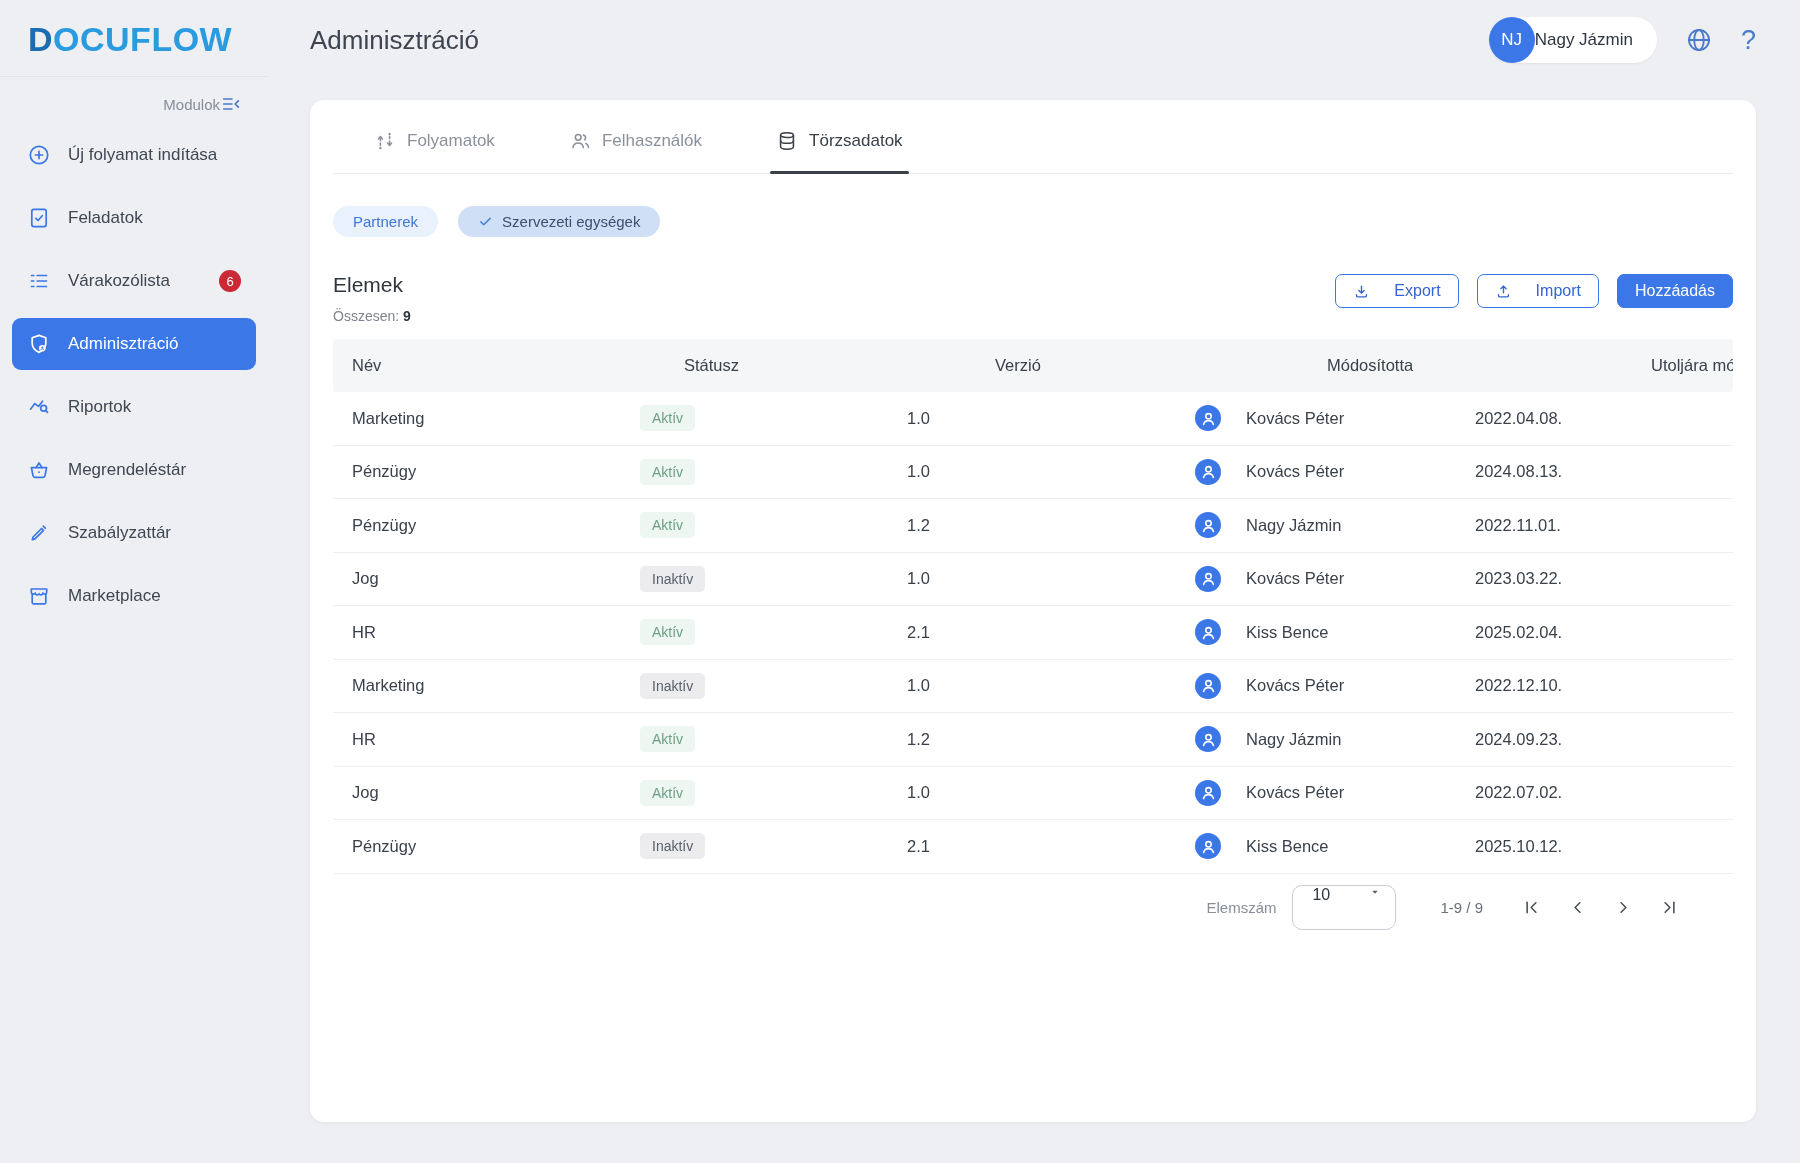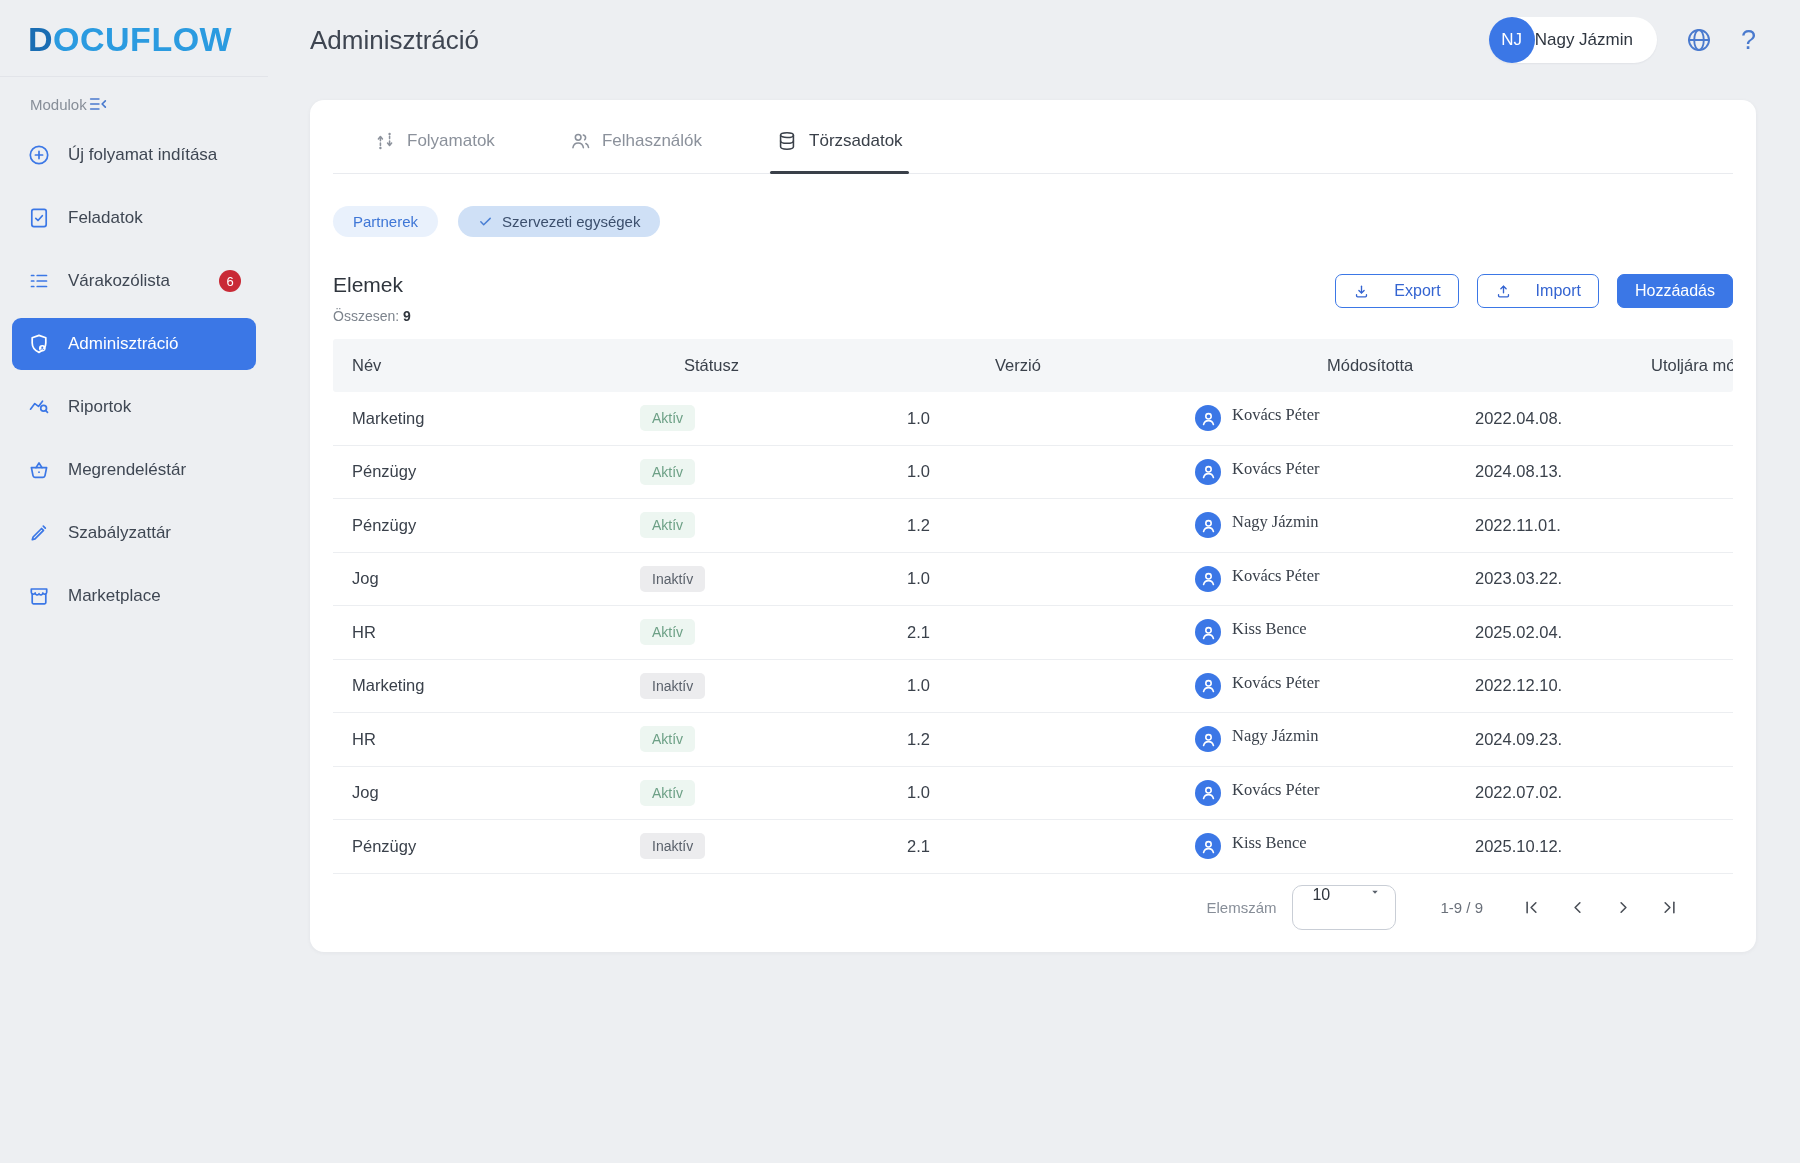--- a/index.html
+++ b/index.html
@@ -20,21 +20,21 @@
     color:var(--text-dark);
     display:flex; overflow:hidden;
   }
   svg{display:block;}
   
   .sidebar{width:268px; flex-shrink:0; display:flex; flex-direction:column;}
   .logo{padding:22px 0 0 28px; font-size:34px; font-weight:700; letter-spacing:.5px; line-height:1;}
   .logo .logo-first{color:var(--logo-dark);}
   .logo .logo-rest{color:var(--logo-light);}
   .sidebar-divider{border:none; border-top:1px solid #e2e4e9; margin-top:20px;}
-  .modules-row{display:flex; align-items:center; justify-content:flex-start;
+  .modules-row{display:flex; align-items:center; justify-content:flex-end;
     padding:16px 26px 2px 30px; color:var(--text-gray); font-size:15px;}
   .collapse-btn{color:var(--icon-blue); cursor:pointer;}
   .nav{padding:12px 12px 0 12px;}
   .nav-item{display:flex; align-items:center; gap:17px; height:52px; padding:0 15px;
     border-radius:9px; font-size:17px; color:#3f4753; margin-bottom:11px; cursor:pointer;}
   .nav-item .nicon{color:var(--primary); width:24px; height:24px; flex-shrink:0;}
   .nav-item.active{background:var(--primary); color:#fff;}
   .nav-item.active .nicon{color:#fff;}
   .count-badge{margin-left:auto; background:var(--badge-red); color:#fff; min-width:22px;
     height:22px; border-radius:50%; font-size:13px; display:flex; align-items:center; justify-content:center;}
@@ -45,21 +45,21 @@
   .topbar-right{margin-left:auto; display:flex; align-items:center; gap:28px;}
   .user-pill{background:#fff; border-radius:24px; height:46px; display:flex; align-items:center;
     padding-right:24px; box-shadow:0 1px 2px rgba(30,40,60,.06); cursor:pointer;}
   .avatar{width:46px; height:46px; border-radius:50%; background:var(--primary); color:#fff;
     font-size:17px; display:flex; align-items:center; justify-content:center;}
   .user-name{font-size:17px; font-weight:500; color:#2f3640;}
   .icon-btn{color:var(--icon-blue); cursor:pointer;}
   .help-btn{font-size:27px; color:var(--icon-blue); cursor:pointer; font-weight:400;}
   
   .card{margin:20px 44px 0 42px; background:var(--card-bg); border-radius:14px;
-    height:852px; box-shadow:0 1px 4px rgba(31,41,55,.05); padding:0 23px;}
+    height:1022px; box-shadow:0 1px 4px rgba(31,41,55,.05); padding:0 23px;}
   
   .tabs{display:flex; gap:62px; padding-left:35px; border-bottom:1px solid var(--divider);}
   .tab{display:flex; align-items:center; gap:11px; padding:30px 6px 21px 6px; font-size:17px;
     font-weight:500; color:var(--tab-inactive); position:relative; cursor:pointer;}
   .tab .ticon{width:22px; height:22px;}
   .tab.active{color:var(--tab-active);}
   .tab.active::after{content:""; position:absolute; left:0; right:0; bottom:-1px; height:3px;
     background:var(--tab-active); border-radius:2px;}
   
   .chips{display:flex; gap:20px; margin-top:32px;}
@@ -79,21 +79,21 @@
   .btn-solid{background:var(--primary); border:1px solid var(--primary); color:#fff;}
   
   .table{margin-top:15px;}
   .thead, .trow{display:grid; grid-template-columns:288px 267px 288px 280px 1fr; align-items:center;}
   .thead{background:var(--header-row-bg); height:53px; border-radius:3px; color:var(--text-dark); font-size:16.5px;gap:44px;}
   .trow{height:53.5px; border-bottom:1px solid #eceef1; font-size:16.5px; color:var(--text-dark); cursor:pointer;}
   .td, .th{padding-left:19px; white-space:nowrap; overflow:hidden;}
   .badge{display:inline-block; padding:6px 12px; border-radius:5px; font-size:14px; line-height:1;}
   .badge--active{background:var(--active-badge-bg); color:var(--active-badge-text);}
   .badge--inactive{background:var(--inactive-badge-bg); color:var(--inactive-badge-text);}
-  .td-user{display:flex; align-items:flex-start; gap:11px;font-family:Liberation Serif, serif;}
+  .td-user{display:flex; align-items:center; gap:25px;}
   .user-dot{width:26px; height:26px; border-radius:50%; background:var(--primary);
     display:flex; align-items:center; justify-content:center; flex-shrink:0;}
   
   .pagination{display:flex; align-items:center; justify-content:flex-end; margin-top:11px; padding-right:52px;}
   .page-size-label{font-size:15px; color:var(--text-gray);}
   .page-size-select{margin-left:16px; width:104px; height:45px; border:1px solid #c9ced6;
     border-radius:10px; display:flex; align-items:flex-start; padding:0 14px 0 19px;
     font-size:16px; color:#2f353d; cursor:pointer; background:#fff;}
   .page-size-select .caret{margin-left:auto; color:#5a616b;}
   .page-range{margin-left:44px; font-size:15px; color:#6a707a;}

